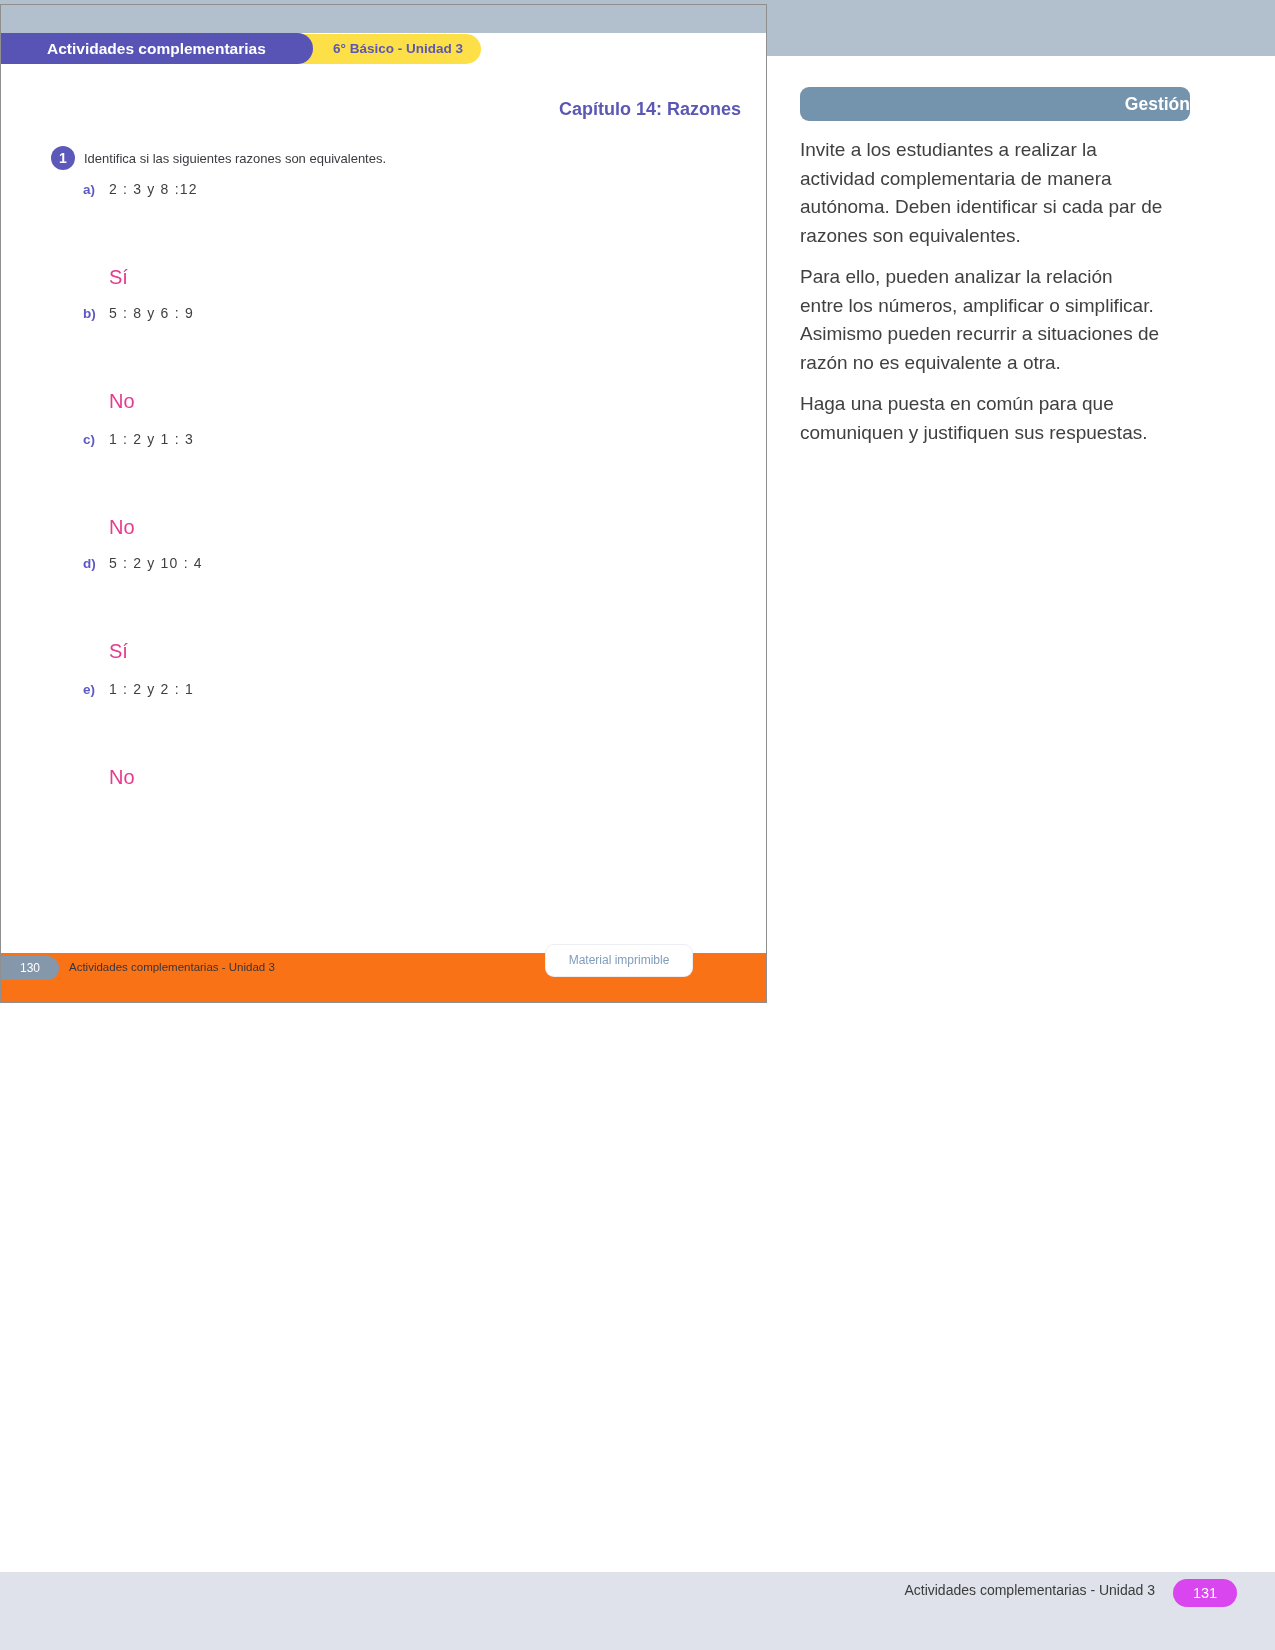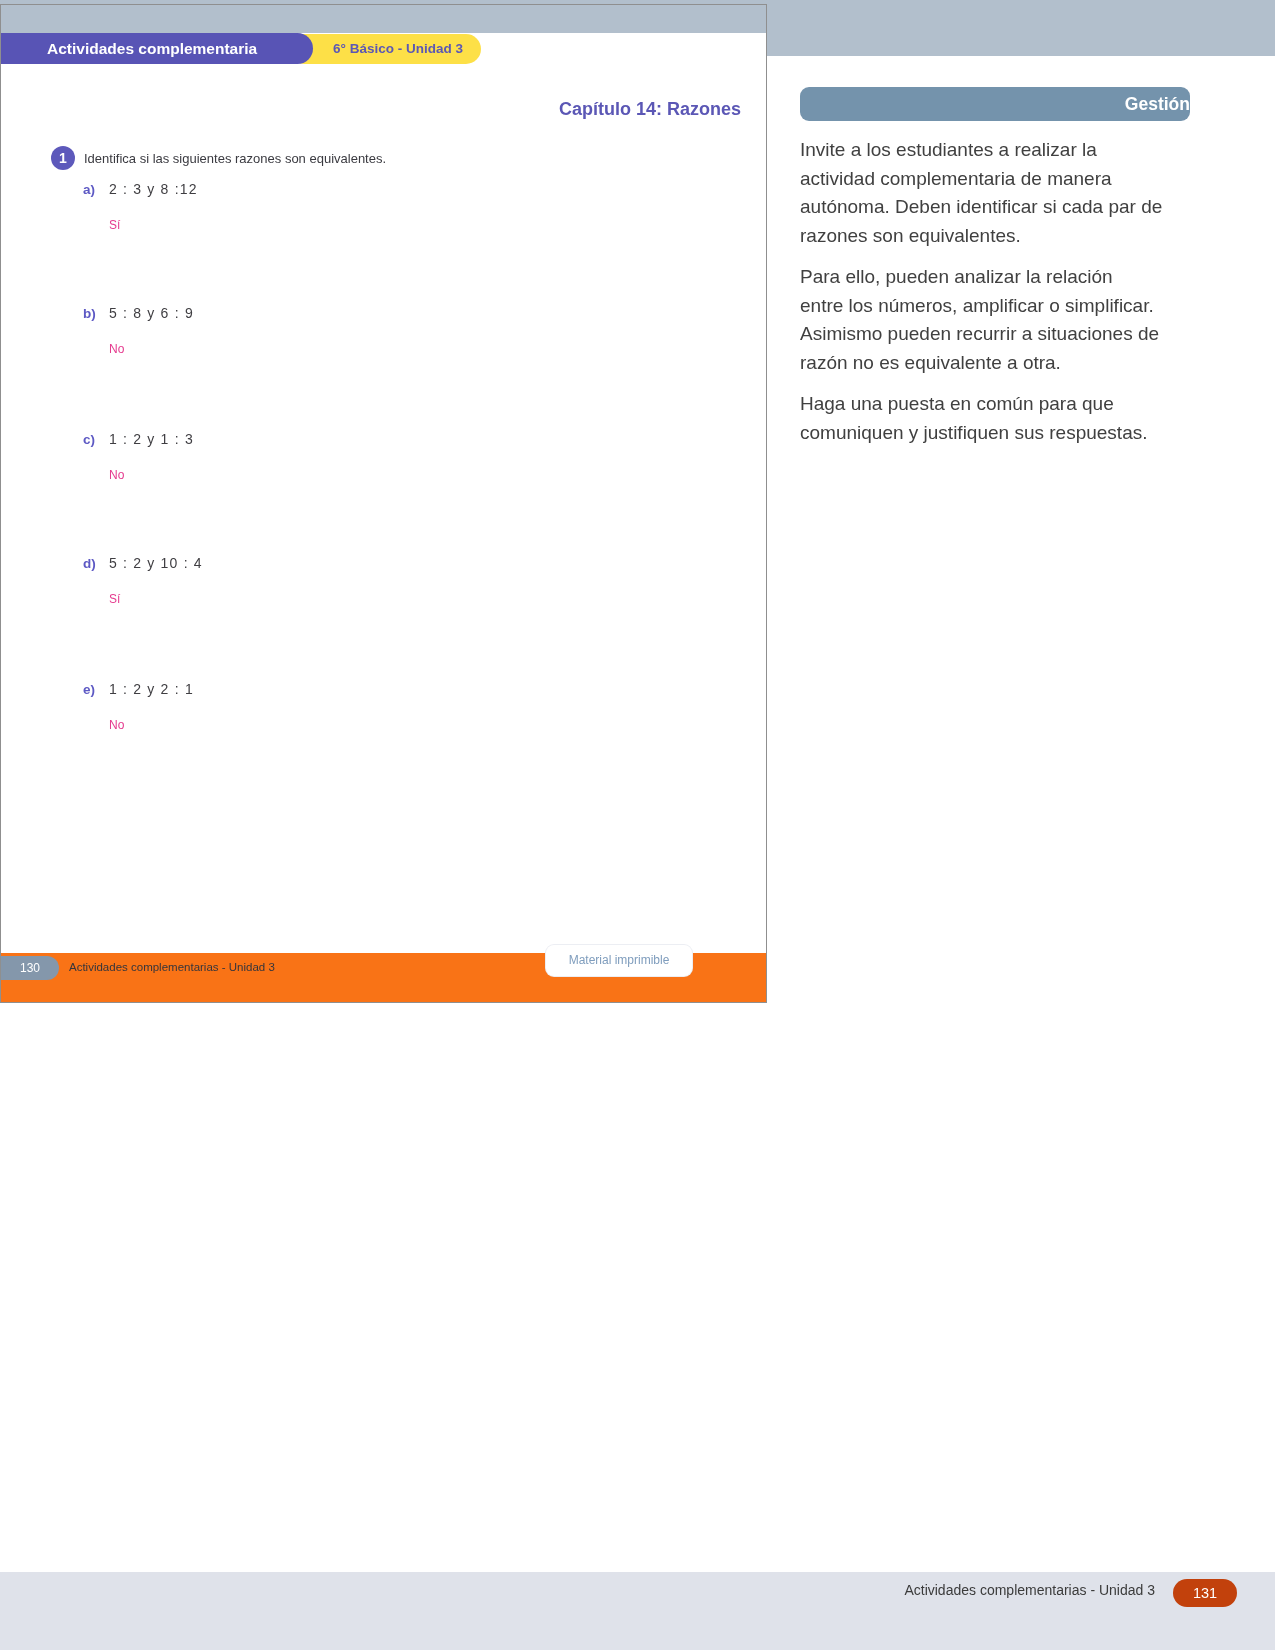--- a/index.html
+++ b/index.html
@@ -15,54 +15,54 @@
   .ws-badge{position:absolute;left:0;top:28px;width:312px;height:31px;border-radius:0 16px 16px 0;background:#5854b5;color:#ffffff;font-weight:bold;font-size:15.5px;line-height:31px;padding-left:46px;box-sizing:border-box;z-index:2;}
   .ws-title{position:absolute;left:0;top:94px;width:740px;text-align:right;color:#5b57b5;font-weight:bold;font-size:18px;}
 
   .q-row{position:absolute;left:50px;top:141px;display:flex;align-items:center;gap:9px;}
   .q-num{width:24px;height:24px;border-radius:50%;background:#5d59bb;color:#ffffff;font-weight:bold;font-size:14px;text-align:center;line-height:24px;flex:0 0 24px;}
   .q-prompt{font-size:13px;color:#3a3a40;}
 
   .item{position:absolute;left:82px;display:flex;align-items:baseline;}
   .item-label{width:26px;color:#5d59c4;font-weight:bold;font-size:13.5px;flex:0 0 26px;}
   .item-ratio{font-size:14px;color:#3f3e42;letter-spacing:1.2px;}
-  .answer{position:absolute;left:108px;font-size:12px;color:#e53a8e;}
+  .answer{position:absolute;left:108px;font-size:20px;color:#e53a8e;margin-top:48px;}
   .item-a{top:176px;} .answer-a{top:213px;}
   .item-b{top:300px;} .answer-b{top:337px;}
   .item-c{top:426px;} .answer-c{top:463px;}
   .item-d{top:550px;} .answer-d{top:587px;}
   .item-e{top:676px;} .answer-e{top:713px;}
 
   .sheet-footer{position:absolute;left:0;bottom:0;width:100%;height:49px;background:#f97316;}
   .pg-badge{position:absolute;left:0;top:3px;width:58px;height:24px;background:#8497ab;border-radius:0 12px 12px 0;color:#ffffff;font-size:12px;text-align:center;line-height:24px;}
   .sheet-footer-label{position:absolute;left:68px;top:8px;font-size:11.5px;color:#35353c;}
   .material-tab{position:absolute;left:545px;top:-8px;width:146px;height:31px;background:#ffffff;border-radius:8px;color:#7f9dbd;font-size:12px;text-align:center;line-height:31px;box-shadow:0 0 0 1px #eceef3;}
 
   
   .gestion-bar{position:absolute;left:800px;top:87px;width:390px;height:34px;background:#7493ac;border-radius:9px;color:#ffffff;font-weight:bold;font-size:17.5px;text-align:right;line-height:34px;}
   .sidebar-text{position:absolute;left:800px;top:136px;width:400px;color:#404040;font-size:19px;}
   .sidebar-text .para{margin:0 0 13px 0;}
   .sidebar-text .line{line-height:28.5px;white-space:nowrap;}
 
   
   .bottom-bar{position:absolute;left:0;top:1572px;width:1275px;height:78px;background:#dfe2ea;}
   .bottom-label{position:absolute;right:120px;top:10px;font-size:14px;color:#3b3b3b;}
-  .badge-131{position:absolute;left:1173px;top:7px;width:64px;height:28px;border-radius:14px;background:#c2410c;color:#ffffff;font-size:14.5px;text-align:center;line-height:28px;}
+  .badge-131{position:absolute;left:1173px;top:7px;width:64px;height:28px;border-radius:14px;background:#d946ef;color:#ffffff;font-size:14.5px;text-align:center;line-height:28px;}
 </style>
 </head>
 <body>
 
 <div class="canvas">
 
   <div class="top-band"></div>
 
   <div class="sheet">
     <div class="sheet-topstrip"></div>
     <div class="ws-pill">6° Básico - Unidad 3</div>
-    <div class="ws-badge">Actividades complementaria</div>
+    <div class="ws-badge">Actividades complementarias</div>
     <div class="ws-title">Capítulo 14: Razones</div>
 
     <div class="q-row">
       <span class="q-num">1</span>
       <span class="q-prompt">Identifica si las siguientes razones son equivalentes.</span>
     </div>
 
     <div class="item item-a">
       <span class="item-label">a)</span>
       <span class="item-ratio">2 : 3 y 8 :12</span>

